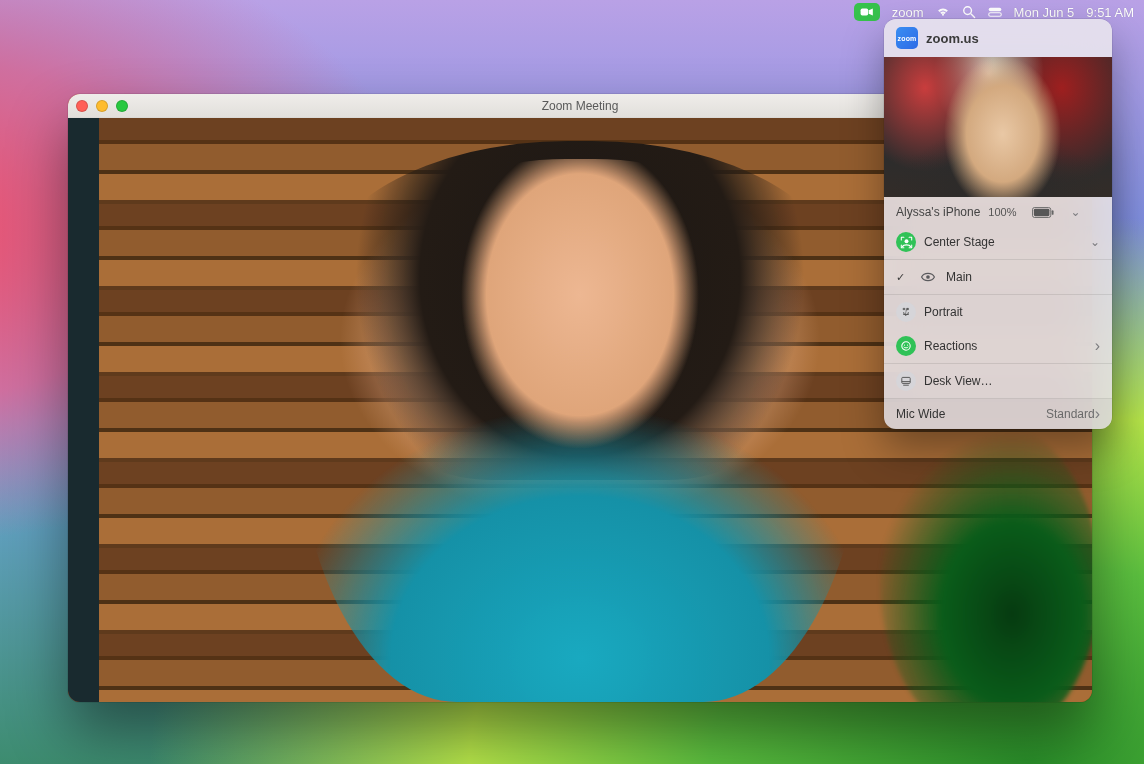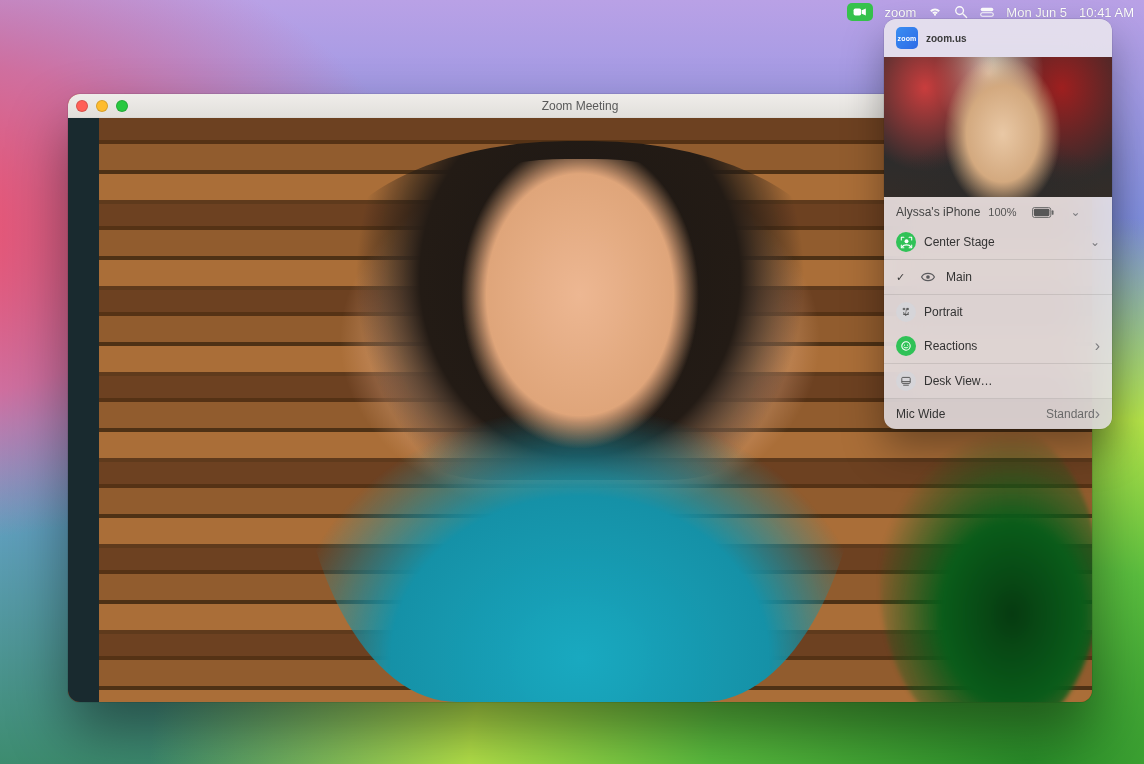--- a/index.html
+++ b/index.html
@@ -88,21 +88,21 @@
     box-shadow:0 20px 40px rgba(0,0,0,.35), 0 0 0 .5px rgba(0,0,0,.15);
     font-size:12px; color:#333;
   }
   .cc-header { display:flex; align-items:center; gap:8px; padding:8px 12px; }
   .cc-header .appicon {
     width:22px; height:22px; border-radius:5px;
     background:linear-gradient(135deg,#3a8ef2,#2d6ae6);
     display:flex; align-items:center; justify-content:center;
     color:#fff; font-size:7px; font-weight:700; letter-spacing:.2px;
   }
-  .cc-header .appname { font-size:10px; font-weight:600; color:#3a3a3a; }
+  .cc-header .appname { font-size:13px; font-weight:600; color:#3a3a3a; }
 
   .cc-thumb {
     width:100%; height:140px;
     background:
       radial-gradient(90px 120px at 52% 55%, #e9c8a5 0%, #d3a97f 40%, rgba(0,0,0,0) 65%),
       radial-gradient(160px 120px at 50% 110%, #2a2a2a 0%, rgba(0,0,0,0) 70%),
       linear-gradient(180deg, rgba(0,0,0,0) 70%, #332c28 100%),
       radial-gradient(120px 140px at 18% 22%, #c93d3d 0%, rgba(0,0,0,0) 60%),
       radial-gradient(100px 120px at 46% 12%, #e3d9c8 0%, rgba(0,0,0,0) 55%),
       radial-gradient(140px 160px at 78% 22%, #9e1f1f 0%, rgba(0,0,0,0) 60%),
@@ -157,21 +157,21 @@
         <path d="M13 13l5 5" stroke="#fff" stroke-width="2" stroke-linecap="round"></path>
       </svg>
   </div>
   <div class="item">
     <svg class="svg-dim" viewBox="0 0 20 14">
         <rect x="1" y="1" width="18" height="5" rx="2.5" fill="#fff"></rect>
         <rect x="1" y="8" width="18" height="5" rx="2.5" fill="none" stroke="#fff" stroke-width="1.5"></rect>
       </svg>
   </div>
   <div class="item">Mon Jun 5</div>
-  <div class="item">10:41 AM</div>
+  <div class="item">9:51 AM</div>
 </div>
 
 <div class="zoom-window">
   <div class="titlebar">
     <div class="traffic">
       <span class="t-close"></span>
       <span class="t-min"></span>
       <span class="t-max"></span>
     </div>
     <div class="title">Zoom Meeting</div>

